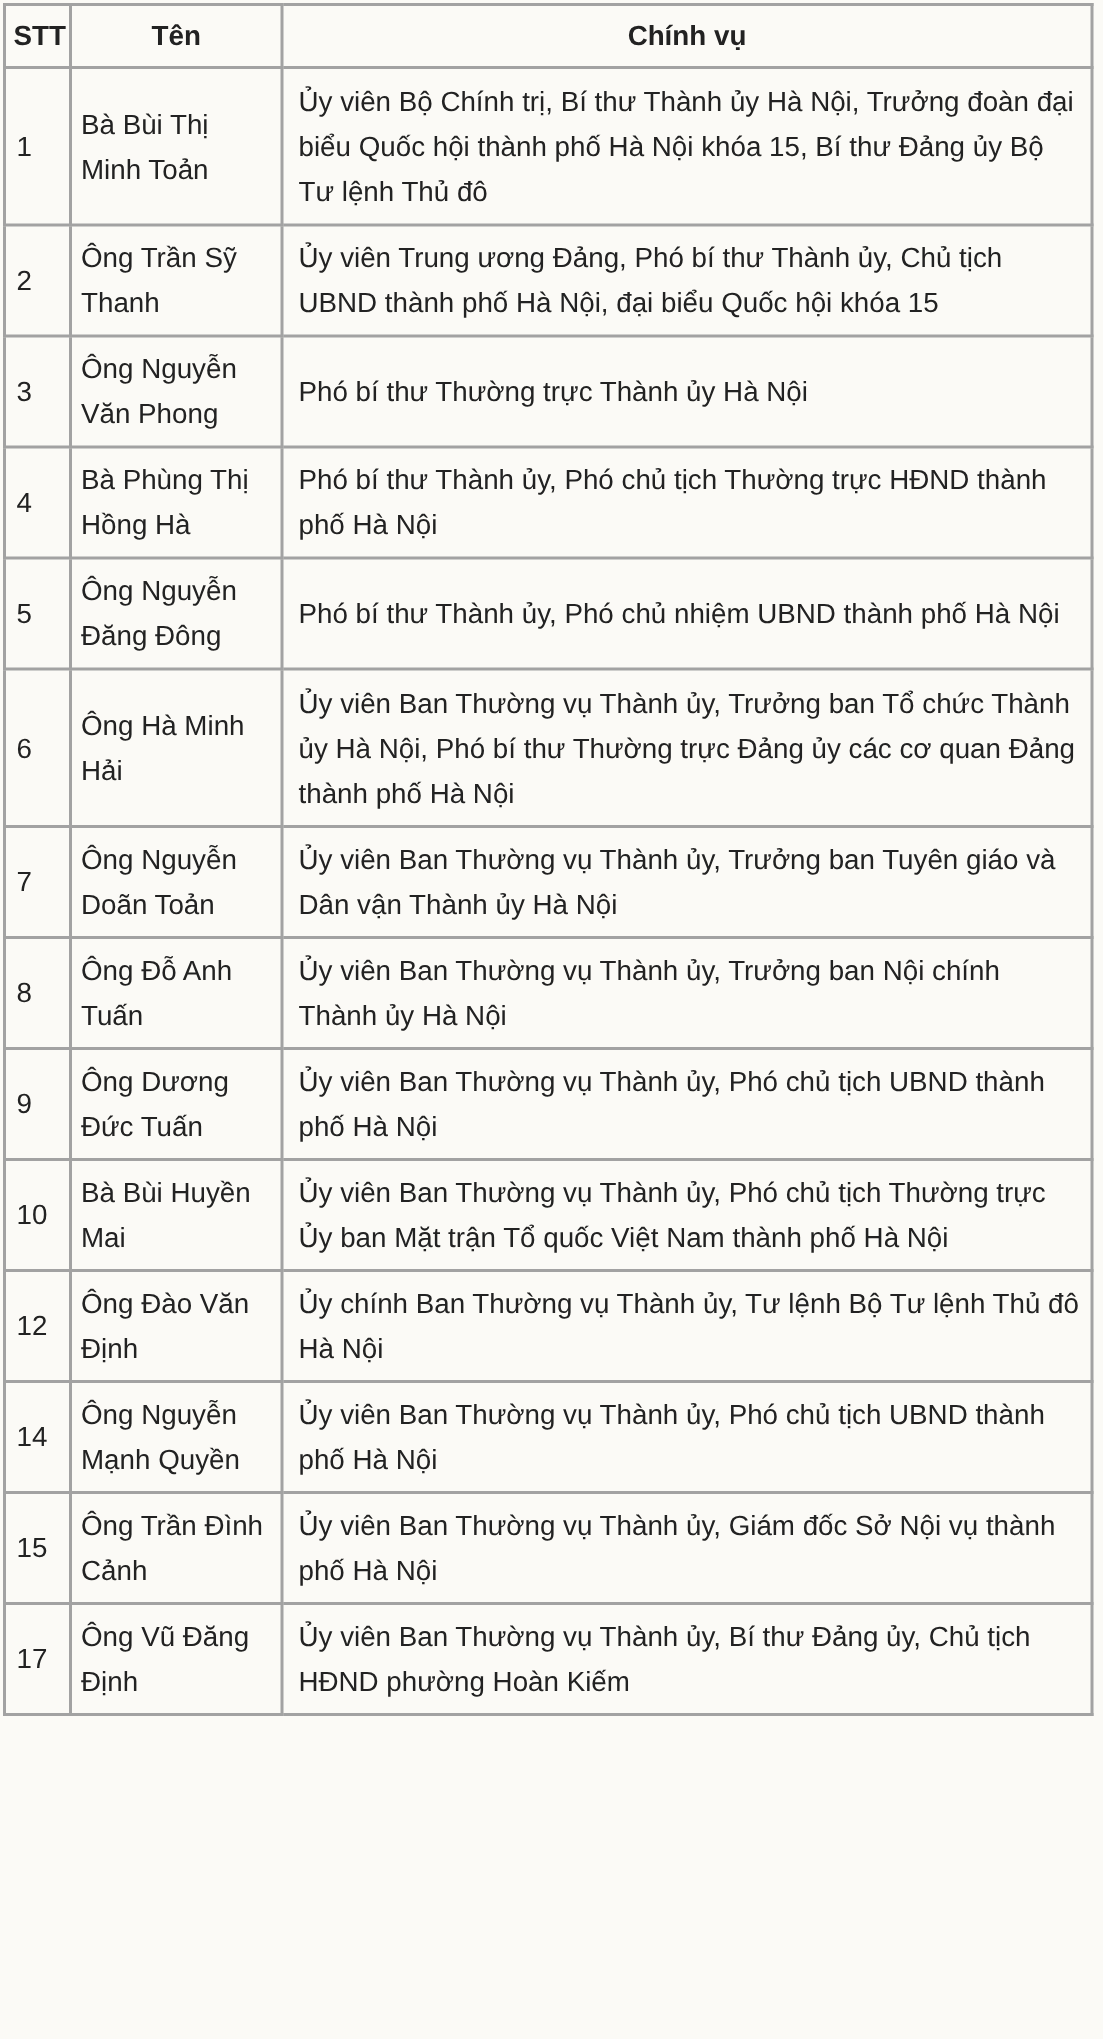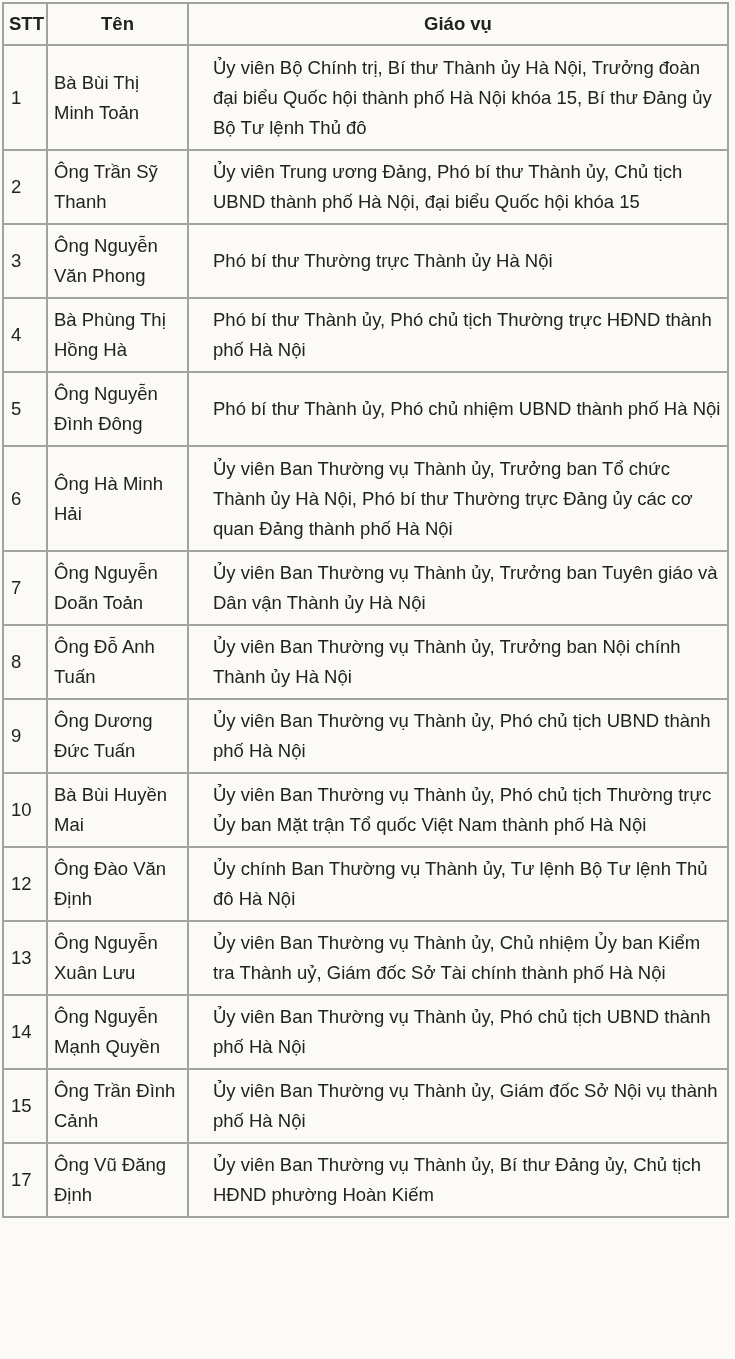--- a/index.html
+++ b/index.html
@@ -37,38 +37,38 @@
       height: 28px;
       padding: 5px 5px;
       background: #fbfaf6;
       margin-top: 26px;
     }
     .col-stt { width: 44px; }
     .col-ten { width: 141px; }
     .col-cv  { width: auto; }
     .tbl td.stt { padding-left: 7px; padding-right: 2px; }
     .tbl td.ten { padding-left: 6px; padding-right: 4px; }
-    .tbl td.cv  { padding-left: 24px; padding-right: 4px; }
+    .tbl td.cv  { padding-left: 10px; padding-right: 4px; }
     tr.h3 td { height: 91px; }
     tr.h2 td { height: 59px; }
   </style>
 </head>
 <body>
 
 <table class="tbl">
   <colgroup>
     <col class="col-stt">
     <col class="col-ten">
     <col class="col-cv">
   </colgroup>
   <thead>
     <tr>
       <th>STT</th>
       <th>Tên</th>
-      <th>Giáo vụ</th>
+      <th>Chính vụ</th>
     </tr>
   </thead>
   <tbody>
     <tr class="h3">
       <td class="stt">1</td>
       <td class="ten">Bà Bùi Thị Minh Toản</td>
       <td class="cv">Ủy viên Bộ Chính trị, Bí thư Thành ủy Hà Nội, Trưởng đoàn đại biểu Quốc hội thành phố Hà Nội khóa 15, Bí thư Đảng ủy Bộ Tư lệnh Thủ đô</td>
     </tr>
     <tr class="h2">
       <td class="stt">2</td>
@@ -80,21 +80,21 @@
       <td class="ten">Ông Nguyễn Văn Phong</td>
       <td class="cv">Phó bí thư Thường trực Thành ủy Hà Nội</td>
     </tr>
     <tr class="h2">
       <td class="stt">4</td>
       <td class="ten">Bà Phùng Thị Hồng Hà</td>
       <td class="cv">Phó bí thư Thành ủy, Phó chủ tịch Thường trực HĐND thành phố Hà Nội</td>
     </tr>
     <tr class="h2">
       <td class="stt">5</td>
-      <td class="ten">Ông Nguyễn Đình Đông</td>
+      <td class="ten">Ông Nguyễn Đăng Đông</td>
       <td class="cv">Phó bí thư Thành ủy, Phó chủ nhiệm UBND thành phố Hà Nội</td>
     </tr>
     <tr class="h3">
       <td class="stt">6</td>
       <td class="ten">Ông Hà Minh Hải</td>
       <td class="cv">Ủy viên Ban Thường vụ Thành ủy, Trưởng ban Tổ chức Thành ủy Hà Nội, Phó bí thư Thường trực Đảng ủy các cơ quan Đảng thành phố Hà Nội</td>
     </tr>
     <tr class="h2">
       <td class="stt">7</td>
       <td class="ten">Ông Nguyễn Doãn Toản</td>
@@ -114,25 +114,20 @@
       <td class="stt">10</td>
       <td class="ten">Bà Bùi Huyền Mai</td>
       <td class="cv">Ủy viên Ban Thường vụ Thành ủy, Phó chủ tịch Thường trực Ủy ban Mặt trận Tổ quốc Việt Nam thành phố Hà Nội</td>
     </tr>
     <tr class="h2">
       <td class="stt">12</td>
       <td class="ten">Ông Đào Văn Định</td>
       <td class="cv">Ủy chính Ban Thường vụ Thành ủy, Tư lệnh Bộ Tư lệnh Thủ đô Hà Nội</td>
     </tr>
     <tr class="h2">
-      <td class="stt">13</td>
-      <td class="ten">Ông Nguyễn Xuân Lưu</td>
-      <td class="cv">Ủy viên Ban Thường vụ Thành ủy, Chủ nhiệm Ủy ban Kiểm tra Thành uỷ, Giám đốc Sở Tài chính thành phố Hà Nội</td>
-    </tr>
-    <tr class="h2">
       <td class="stt">14</td>
       <td class="ten">Ông Nguyễn Mạnh Quyền</td>
       <td class="cv">Ủy viên Ban Thường vụ Thành ủy, Phó chủ tịch UBND thành phố Hà Nội</td>
     </tr>
     <tr class="h2">
       <td class="stt">15</td>
       <td class="ten">Ông Trần Đình Cảnh</td>
       <td class="cv">Ủy viên Ban Thường vụ Thành ủy, Giám đốc Sở Nội vụ thành phố Hà Nội</td>
     </tr>
     <tr class="h2">

